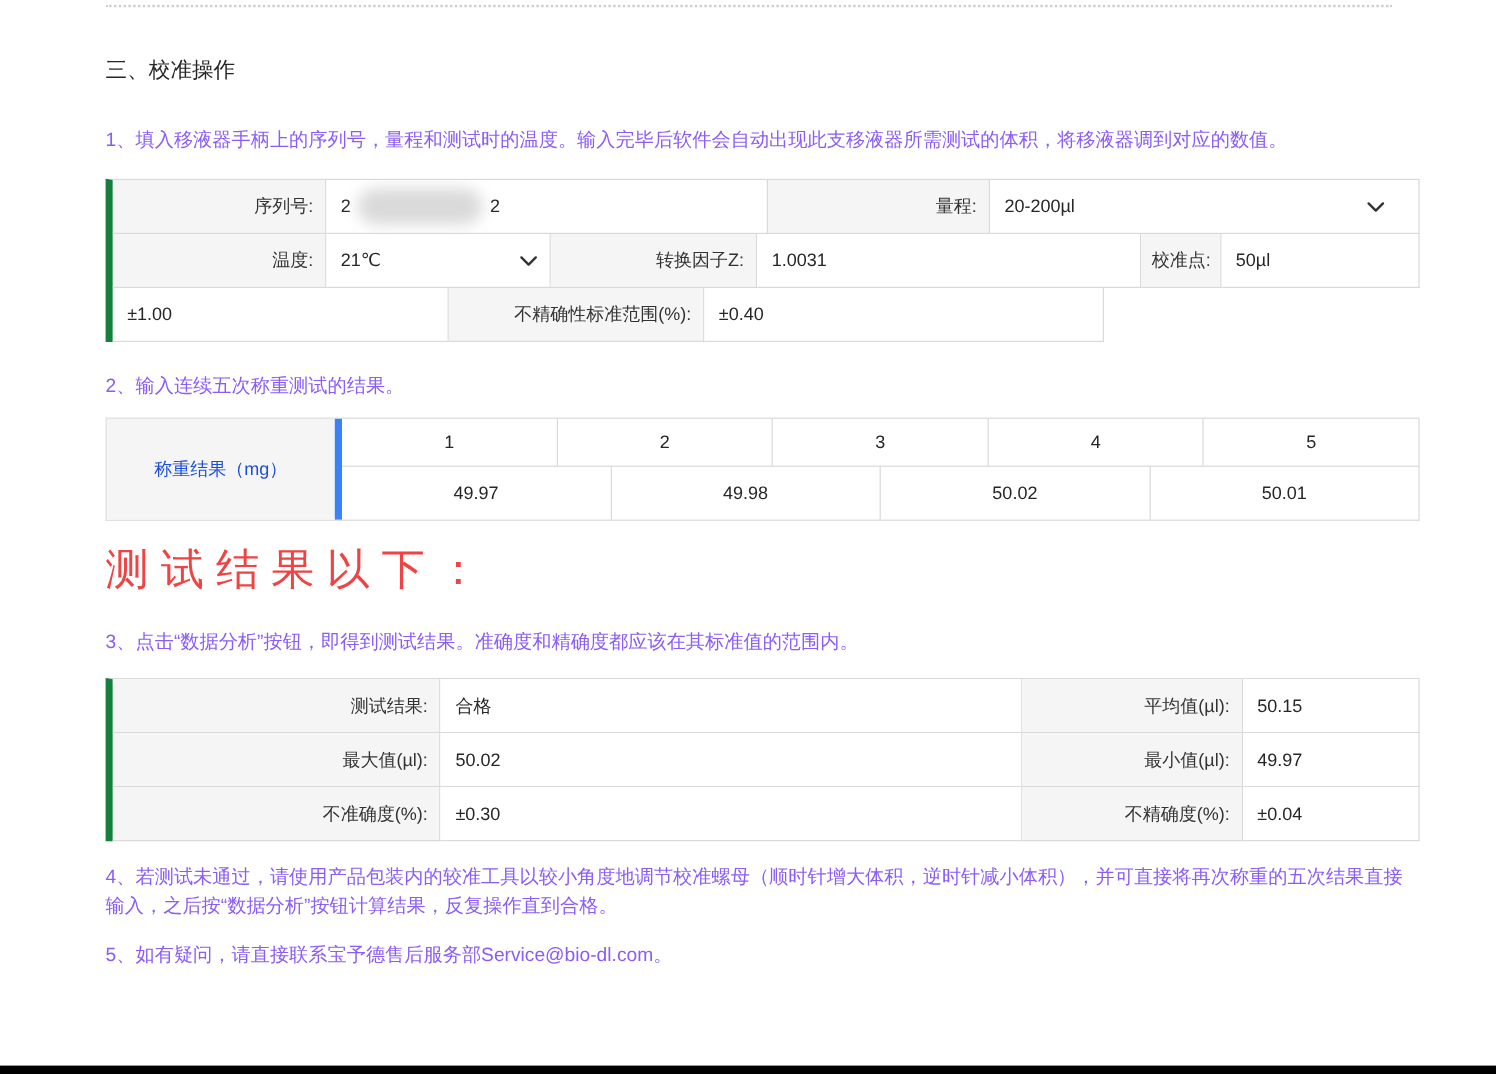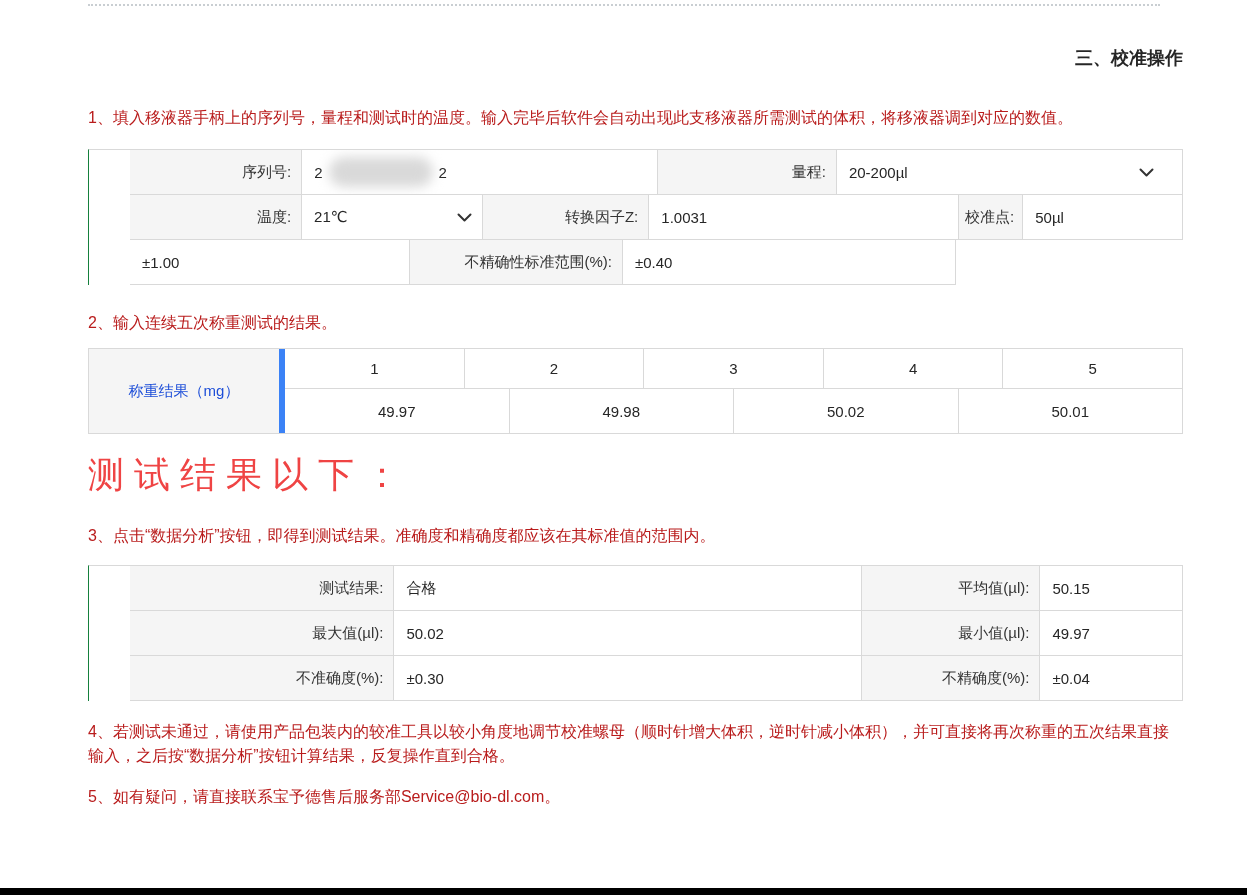--- a/index.html
+++ b/index.html
@@ -16,50 +16,48 @@
     border-top: 2px dotted #c9ced2;
     width: 1072px;
     margin: 4px 0 0 88px;
   }
   .content { margin-left: 88px; width: 1095px; }
 
   h1.section-title {
     margin-top: 41px;
     font-size: 18px;
     line-height: 22px;
-    font-weight: bold;
+    font-weight: normal;
     color: #262626;
-    text-align: right;
   }
   p.step {
     font-size: 16px;
     line-height: 24px;
-    color: #b91c1c;
+    color: #8b5cf6;
   }
   .p1 { margin-top: 37px; }
   .p2 { margin-top: 26px; }
   .p3 { margin-top: 26px; }
   .p4 { margin-top: 19px; line-height: 45px; }
   .p5 { margin-top: 17px; }
 
   .red-heading {
     margin-top: 18px;
     font-size: 36px;
     line-height: 46px;
     letter-spacing: 10px;
     color: #ef4444;
     font-weight: 400;
   }
 
   
   .tbl {
     border-top: 1px solid #d9d9d9;
-    border-left: 1px solid #15803d;
+    border-left: 6px solid #15803d;
     font-size: 15px;
-    padding-left: 41px;
   }
   .trow { display: flex; }
   .cell {
     border-right: 1px solid #d9d9d9;
     border-bottom: 1px solid #d9d9d9;
     height: 45px;
     display: flex;
     align-items: center;
     overflow: hidden;
     white-space: nowrap;

